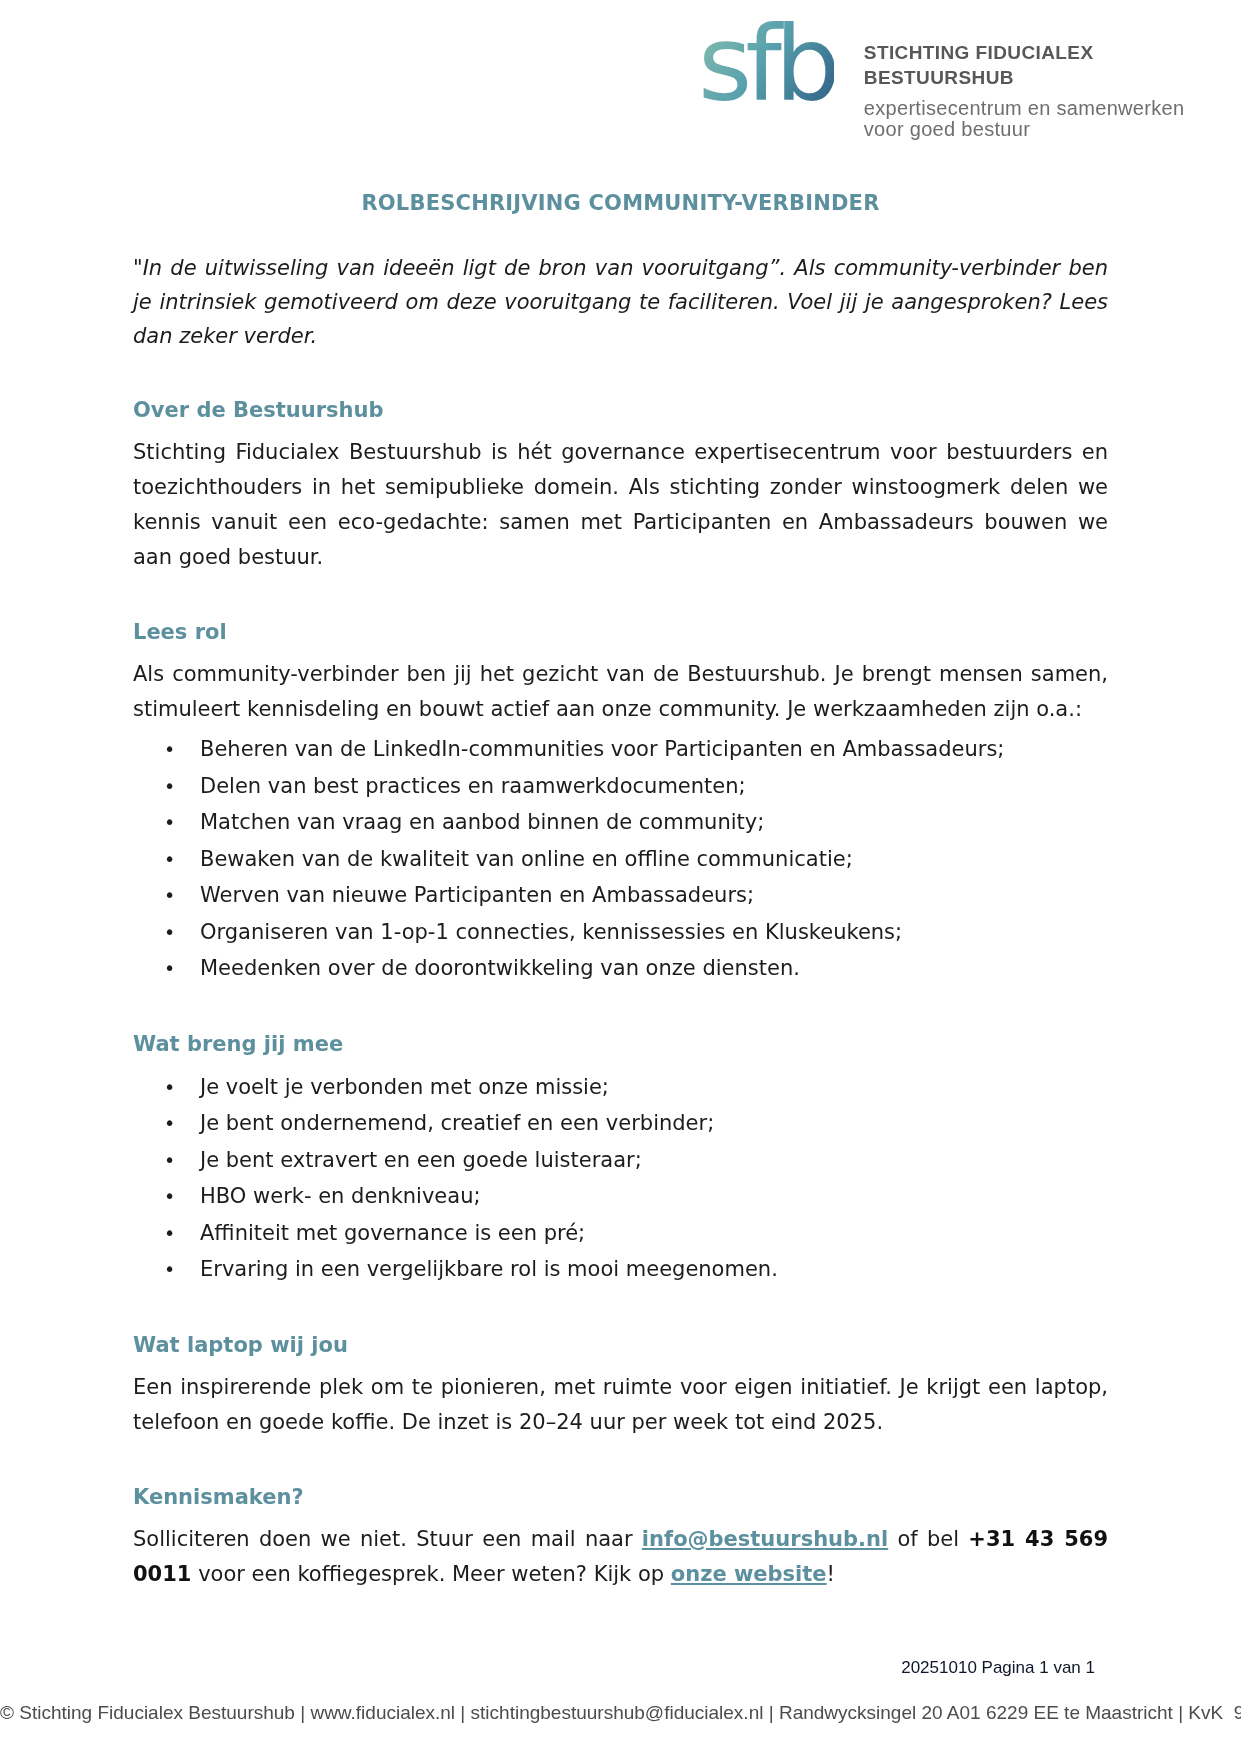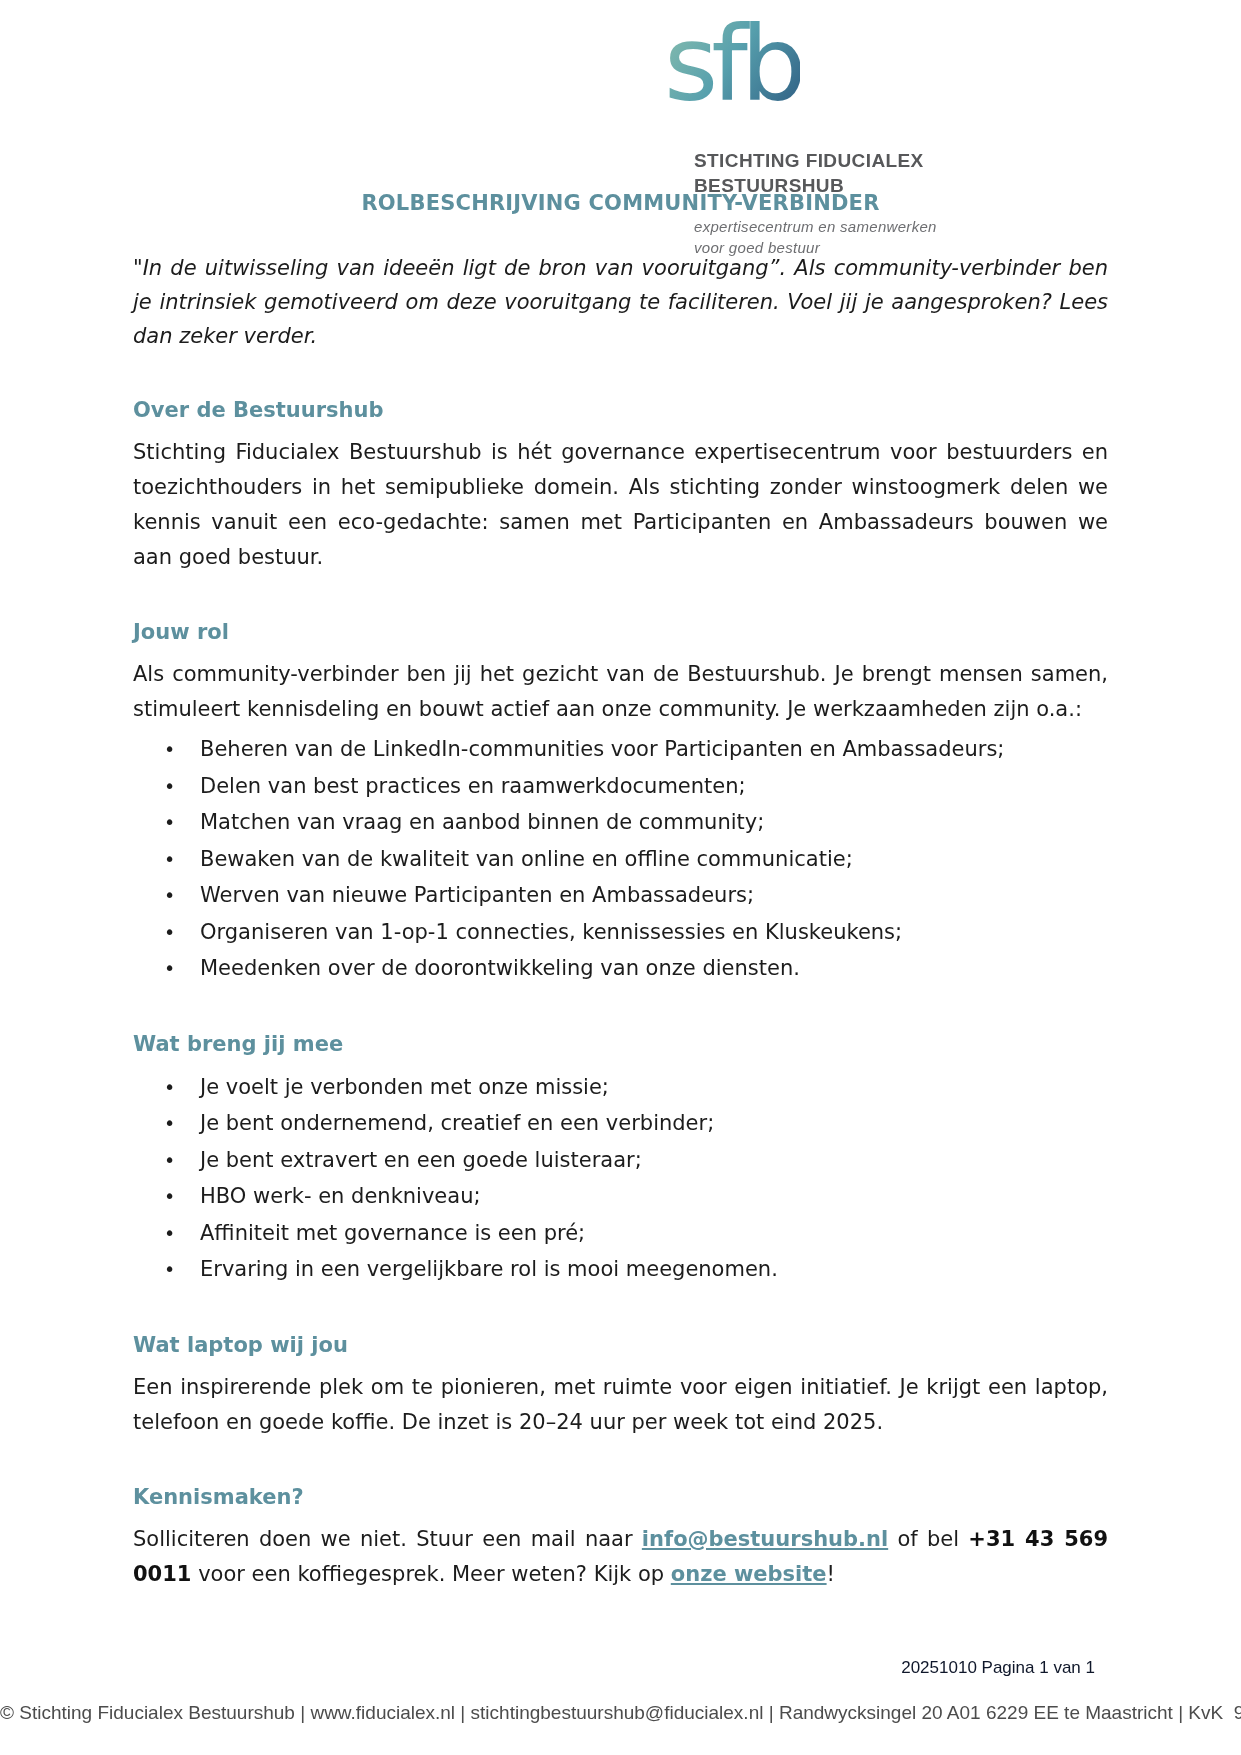--- a/index.html
+++ b/index.html
@@ -7,40 +7,40 @@
   body { font-family:"DejaVu Sans", sans-serif; }
   .page {
     position:relative;
     width:1241px; height:1755px;
     margin:0 auto;
     background:#ffffff;
     overflow:hidden;
   }
 
   
-  .brand { position:absolute; top:10px; left:664px; display:flex; align-items:flex-start;flex-direction:column; }
+  .brand { position:absolute; top:10px; left:698px; display:flex; align-items:flex-start; }
   .brand-mark {
     font-family:"DejaVu Sans", sans-serif;
     font-size:104px; line-height:108px; font-weight:400;
     letter-spacing:-7px;
     background:linear-gradient(125deg,#8cc0ae 0%,#57a0ad 48%,#2d5c82 100%);
     -webkit-background-clip:text; background-clip:text;
     color:transparent;
   }
   .brand-text { margin-left:30px; padding-top:30px; }
   .brand-name {
     font-family:Liberation Sans, sans-serif;
     font-size:19px; font-weight:bold; letter-spacing:0.4px;
     color:#57585a; line-height:25px;
   }
   .brand-tagline {
-    margin-top:18px;
+    margin-top:8px;
     font-family:"Liberation Sans", sans-serif;
-    font-size:15px; letter-spacing:0.3px;
-    color:#6d6e71; line-height:21px;font-style:italic;
+    font-size:20px; letter-spacing:0.3px;
+    color:#6d6e71; line-height:21px;
   }
 
   
   .content {
     position:absolute; top:186px; left:133px; width:975px;
     color:#1c1c1c;
     font-size:21px; line-height:35px;
   }
   .doc-title {
     color:#5d909e; font-weight:bold; font-size:21px;
@@ -98,21 +98,21 @@
 
   <div class="content">
 
     <div class="doc-title">ROLBESCHRIJVING COMMUNITY-VERBINDER</div>
 
     <p class="quote">"In de uitwisseling van ideeën ligt de bron van vooruitgang”. Als community-verbinder ben je intrinsiek gemotiveerd om deze vooruitgang te faciliteren. Voel jij je aangesproken? Lees dan zeker verder.</p>
 
     <h2 class="sec-heading">Over de Bestuurshub</h2>
     <p class="body">Stichting Fiducialex Bestuurshub is hét governance expertisecentrum voor bestuurders en toezichthouders in het semipublieke domein. Als stichting zonder winstoogmerk delen we kennis vanuit een eco-gedachte: samen met Participanten en Ambassadeurs bouwen we aan goed bestuur.</p>
 
-    <h2 class="sec-heading">Jouw rol</h2>
+    <h2 class="sec-heading">Lees rol</h2>
     <p class="body">Als community-verbinder ben jij het gezicht van de Bestuurshub. Je brengt mensen samen, stimuleert kennisdeling en bouwt actief aan onze community. Je werkzaamheden zijn o.a.:</p>
     <ul class="bullets">
       <li><span class="dot"></span><span>Beheren van de LinkedIn-communities voor Participanten en Ambassadeurs;</span></li>
       <li><span class="dot"></span><span>Delen van best practices en raamwerkdocumenten;</span></li>
       <li><span class="dot"></span><span>Matchen van vraag en aanbod binnen de community;</span></li>
       <li><span class="dot"></span><span>Bewaken van de kwaliteit van online en offline communicatie;</span></li>
       <li><span class="dot"></span><span>Werven van nieuwe Participanten en Ambassadeurs;</span></li>
       <li><span class="dot"></span><span>Organiseren van 1-op-1 connecties, kennissessies en Kluskeukens;</span></li>
       <li><span class="dot"></span><span>Meedenken over de doorontwikkeling van onze diensten.</span></li>
     </ul>

